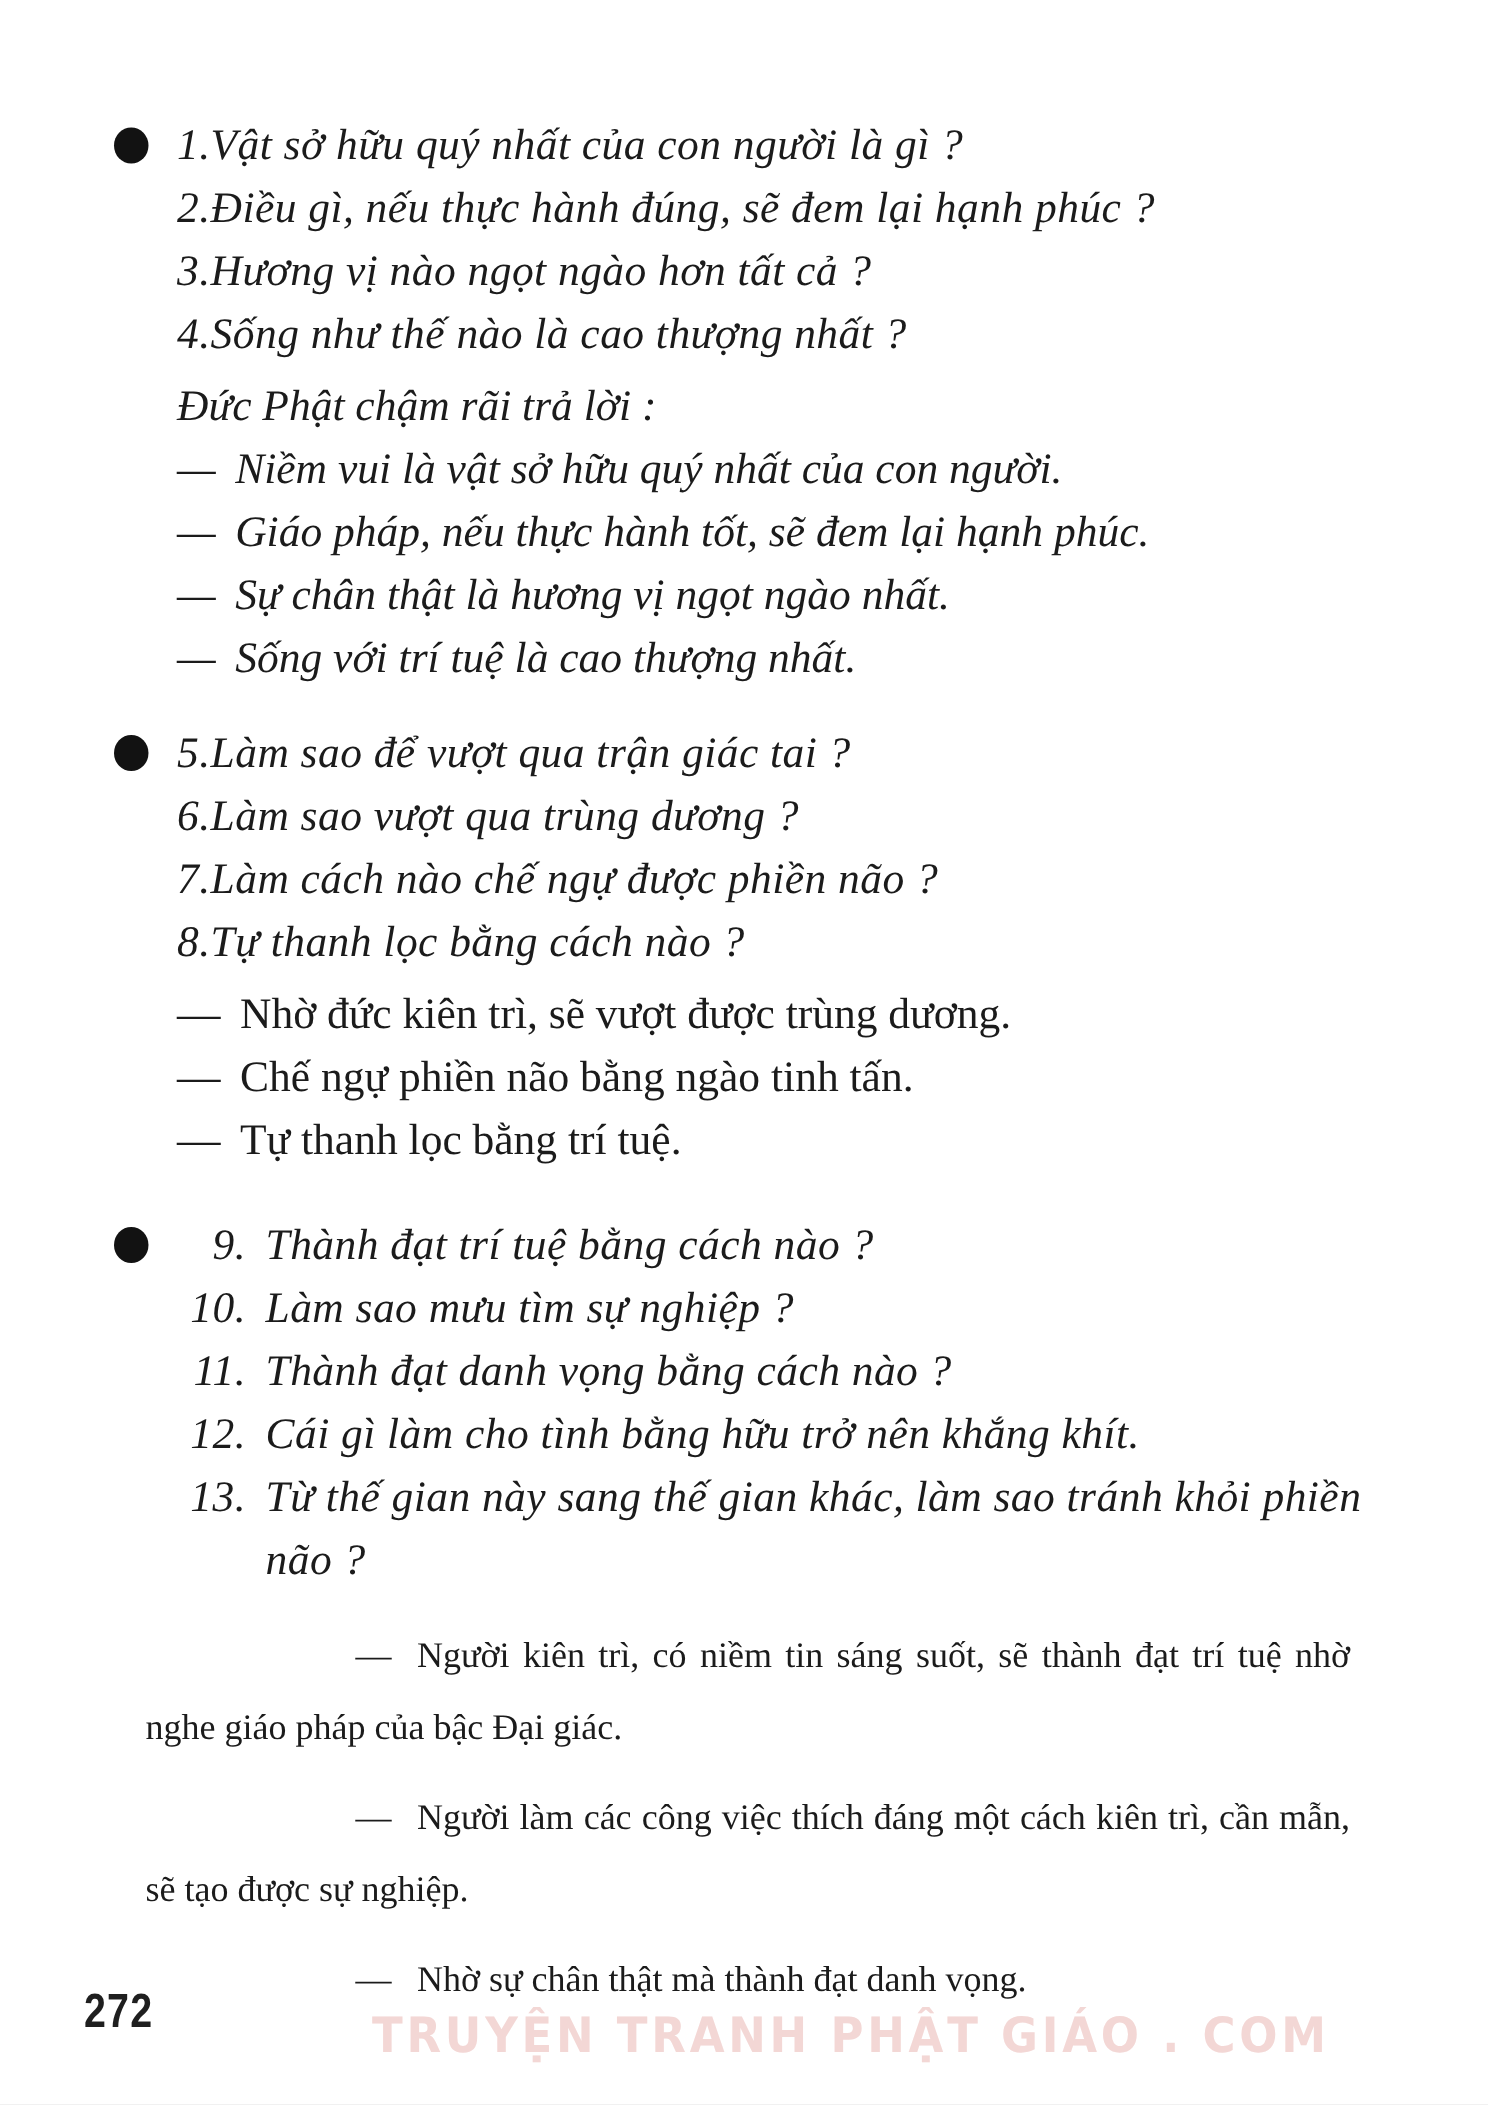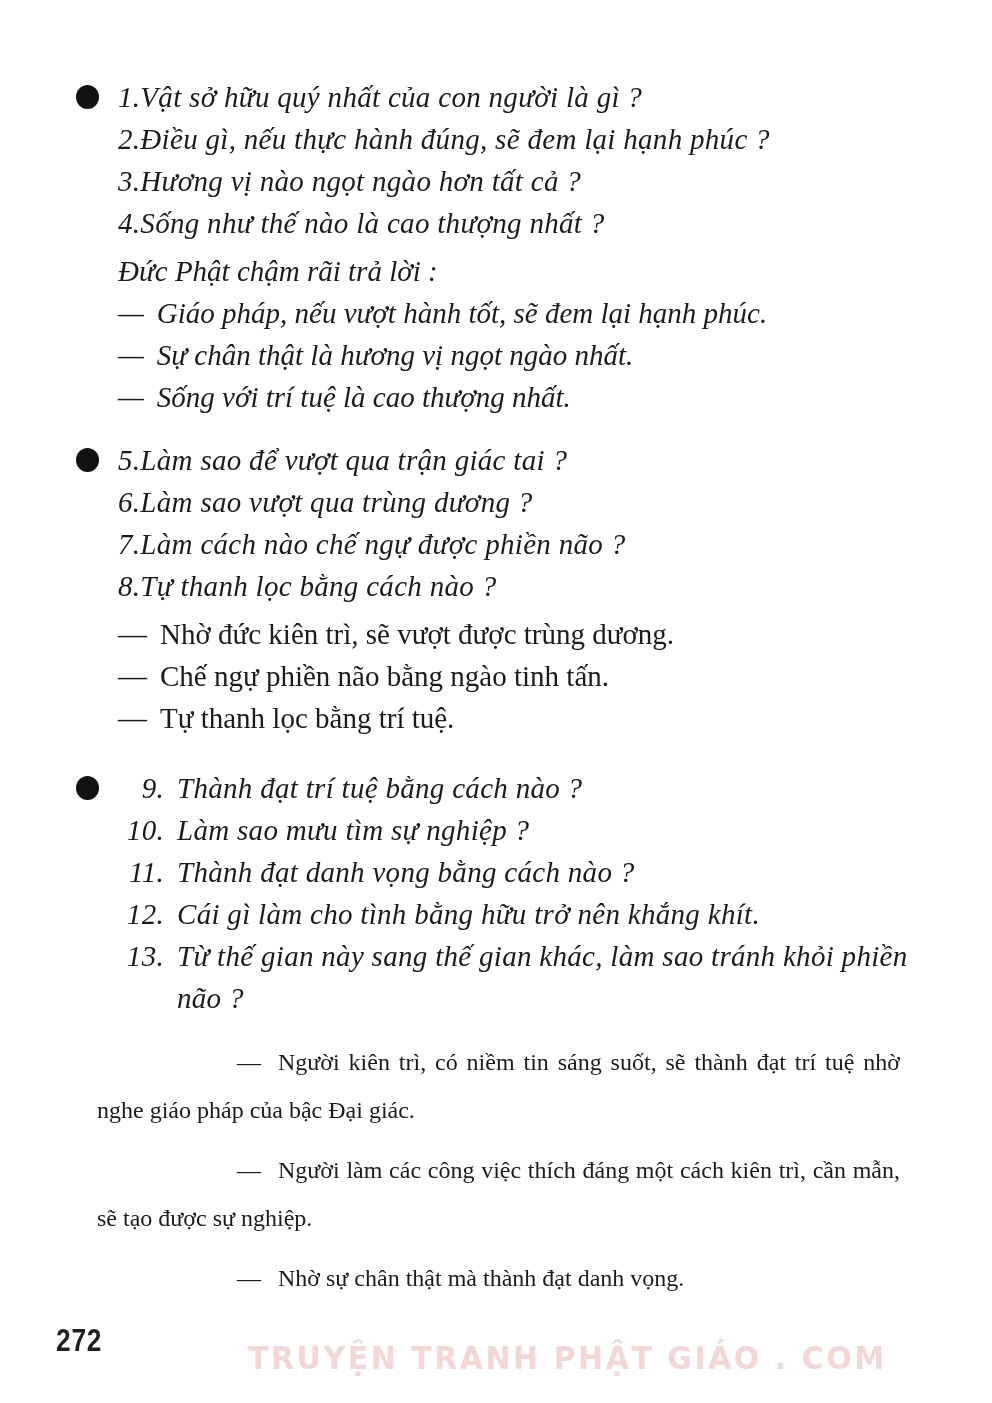--- a/index.html
+++ b/index.html
@@ -78,21 +78,24 @@
     </div>
     <div class="q-line">
       <span class="qnum">4.</span>
       <span class="qtext">Sống như thế nào là cao thượng nhất ?</span>
     </div>
   </section>
 
   <section class="a-block mb21">
     <div class="a-line">Đức Phật chậm rãi trả lời :</div>
     <div class="a-line">
-      <span class="dash">—</span><span>Giáo pháp, nếu vượt hành tốt, sẽ đem lại hạnh phúc.</span>
+      <span class="dash">—</span><span>Niềm vui là vật sở hữu quý nhất của con người.</span>
+    </div>
+    <div class="a-line">
+      <span class="dash">—</span><span>Giáo pháp, nếu thực hành tốt, sẽ đem lại hạnh phúc.</span>
     </div>
     <div class="a-line">
       <span class="dash">—</span><span>Sự chân thật là hương vị ngọt ngào nhất.</span>
     </div>
     <div class="a-line">
       <span class="dash">—</span><span>Sống với trí tuệ là cao thượng nhất.</span>
     </div>
   </section>
 
   <section class="q-block mb6">

